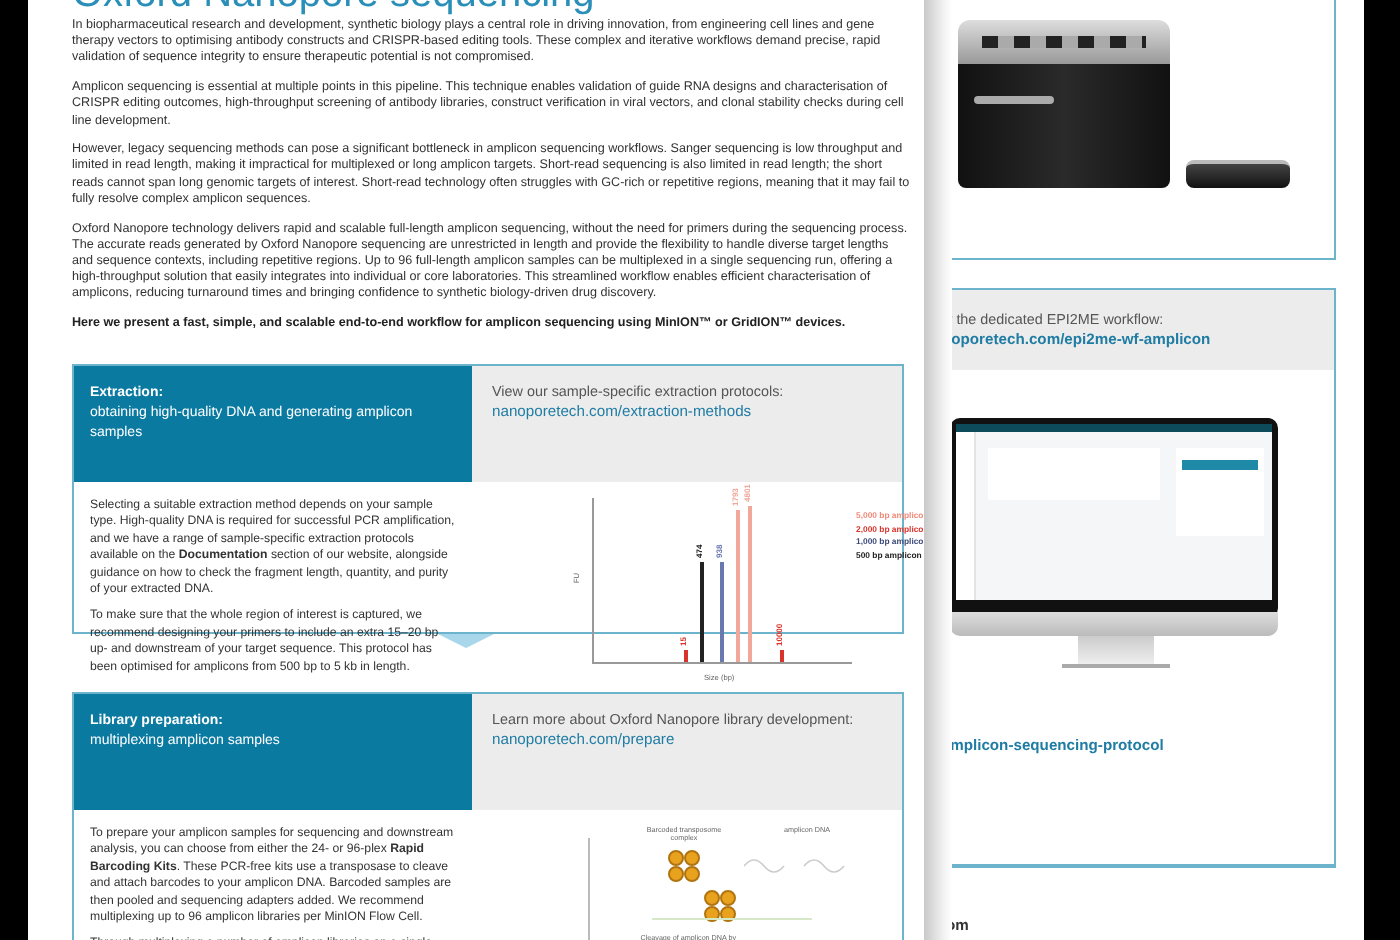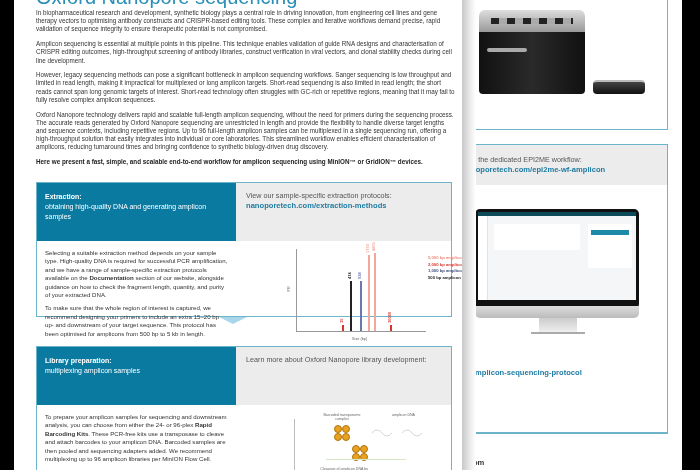--- a/index.html
+++ b/index.html
@@ -31,21 +31,21 @@
     position: absolute; left: 22px; width: 416px; border: 1px solid #6cb3cc; background: #fff;
   }
   .card-head { display: flex; height: 58px; }
   .card-head .ch-left {
     width: 199px; background: #0b7aa1; color: #fff; padding: 9px 8px; font-size: 7px; line-height: 10px;
   }
   .card-head .ch-left .h-bold { font-weight: bold; display: block; }
   .card-head .ch-right {
     flex: 1; background: #ececec; padding: 8px 10px; font-size: 7.2px; line-height: 10px; color: #555;
   }
-  .card-head .ch-right .link { color: #1f7ca3; font-weight: bold; display: block; font-size: 7.6px; }
+  .card-head .ch-right .link { color: #1f7ca3; font-weight: normal; display: block; font-size: 7.6px; }
   .card-body { display: flex; }
   .card-body .cb-left { width: 199px; padding: 8px 8px; font-size: 6.1px; line-height: 8.4px; color: #333; }
   .card-body .cb-left p { margin-bottom: 5px; }
   .card-body .cb-right { flex: 1; position: relative; }
   .arrow-down {
     position: absolute; left: 205px; width: 0; height: 0;
     border-left: 14px solid transparent; border-right: 14px solid transparent; border-top: 7px solid #a8d6ea;
   }
 
   
@@ -133,20 +133,21 @@
   <div class="arrow-down" style="top:317px;"></div>
 
   <div class="card" style="top:346px; height:140px;">
     <div class="card-head">
       <div class="ch-left">
         <span class="h-bold">Library preparation:</span>
         <span>multiplexing amplicon samples</span>
       </div>
       <div class="ch-right">
         <span>Learn more about Oxford Nanopore library development:</span>
+        <a class="link">nanoporetech.com/prepare</a>
       </div>
     </div>
     <div class="card-body">
       <div class="cb-left">
         <p><span>To prepare your amplicon samples for sequencing and downstream analysis, you can choose from either the 24- or 96-plex </span><b>Rapid Barcoding Kits</b><span>. These PCR-free kits use a transposase to cleave and attach barcodes to your amplicon DNA. Barcoded samples are then pooled and sequencing adapters added. We recommend multiplexing up to 96 amplicon libraries per MinION Flow Cell.</span></p>
         <p>Through multiplexing a number of amplicon libraries on a single</p>
       </div>
       <div class="cb-right">
         <div class="diagram">
           <div style="position:absolute;left:20px;top:6px;width:1px;height:80px;background:#bbb;"></div>

